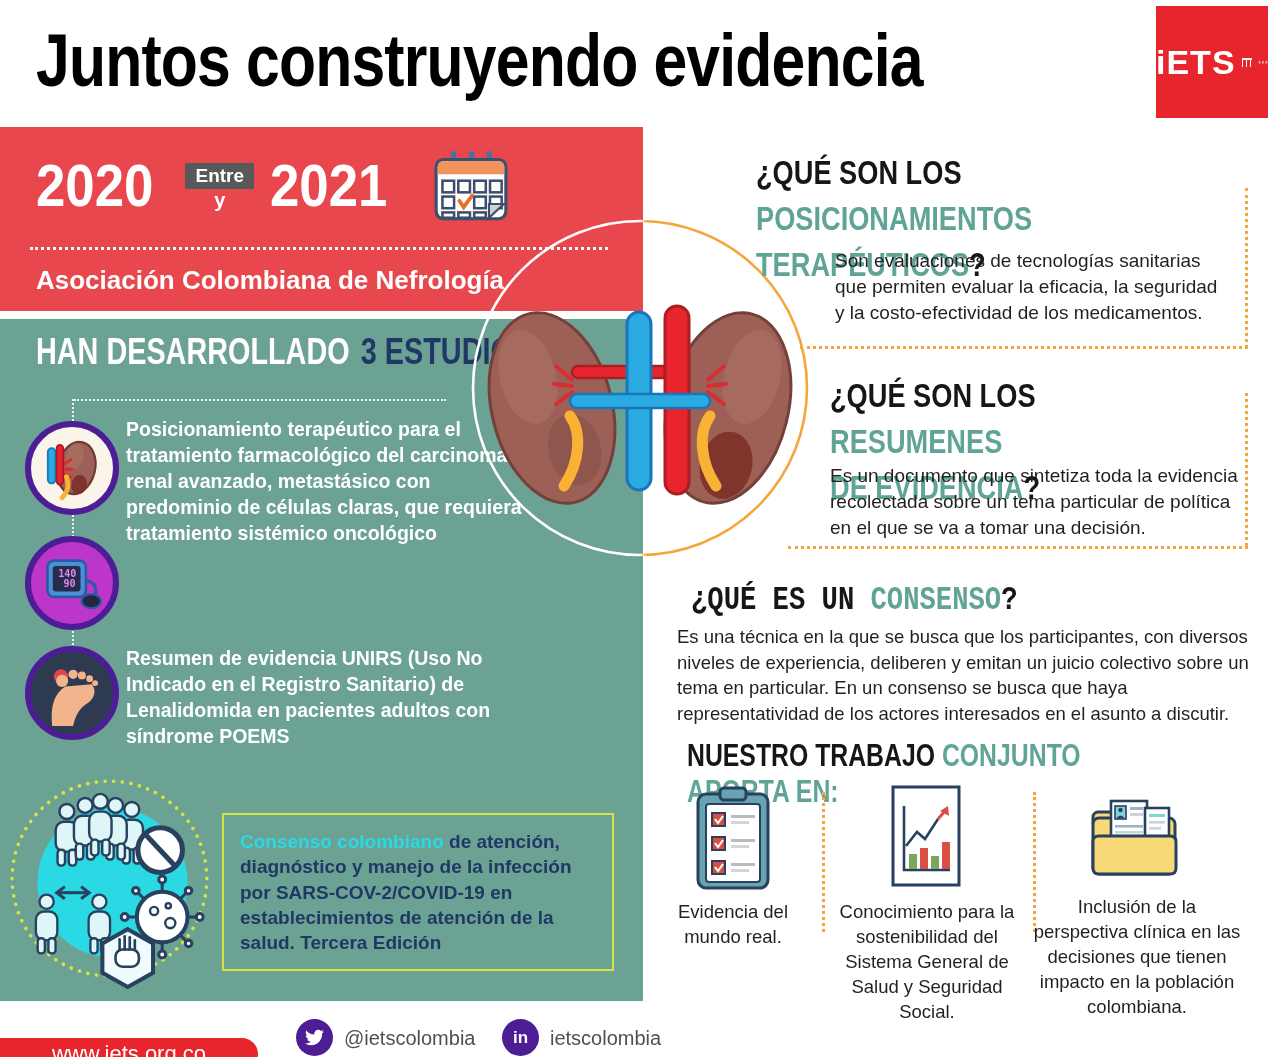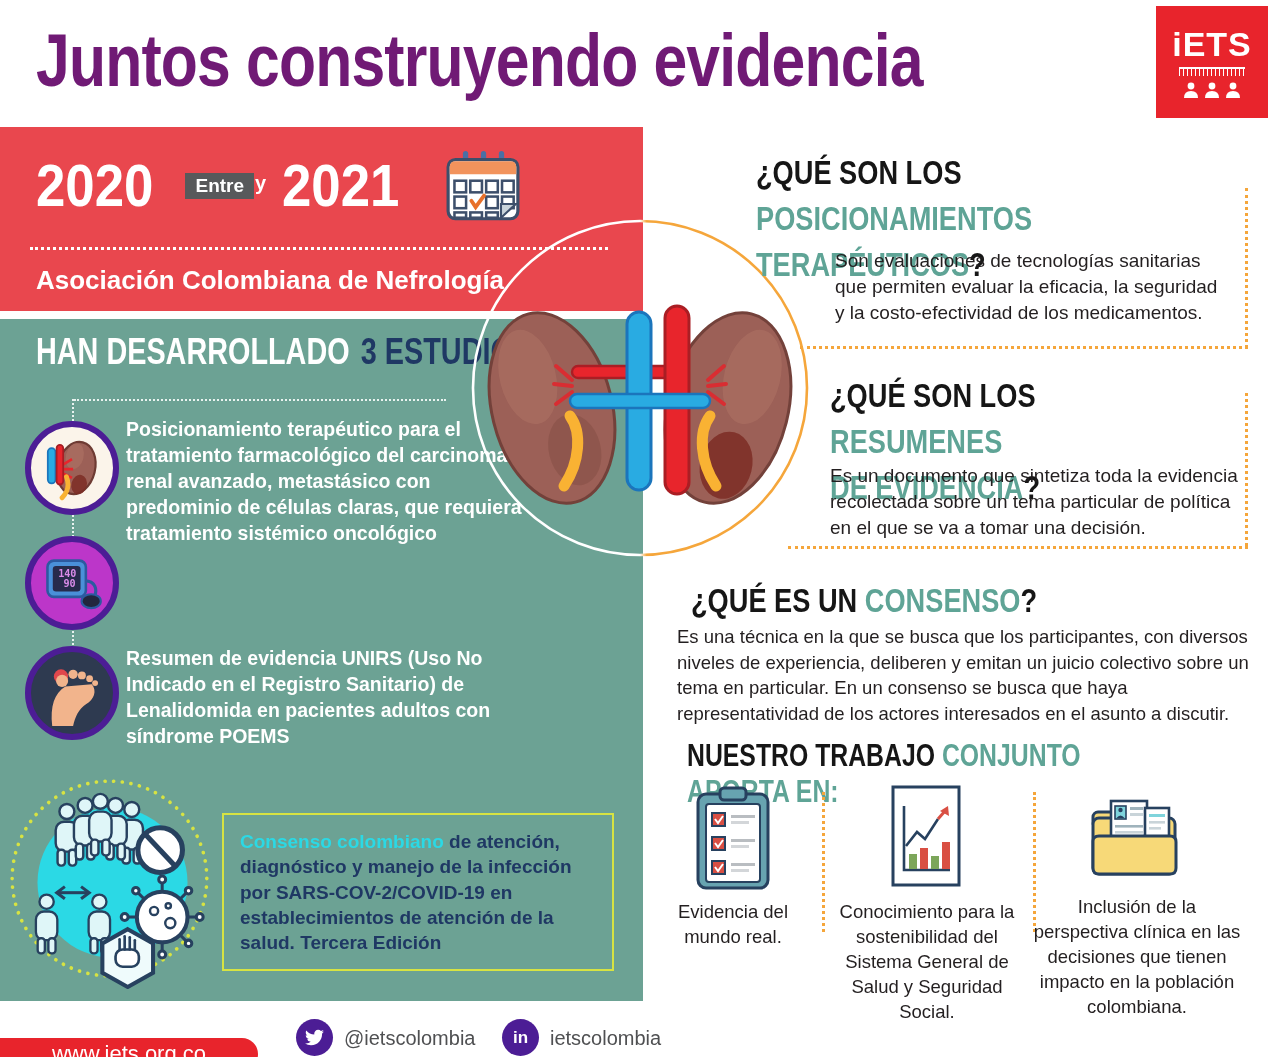--- a/index.html
+++ b/index.html
@@ -3,32 +3,32 @@
 <meta charset="utf-8">
 <style>
   html,body{margin:0;padding:0;background:#fff;}
   .page{position:relative;width:1280px;height:1057px;background:#fff;overflow:hidden;
         font-family:"Liberation Sans",sans-serif;-webkit-font-smoothing:antialiased;}
   .abs{position:absolute;}
   .cond{display:inline-block;transform:scaleX(.8);transform-origin:left center;white-space:nowrap;font-weight:700;}
   .condwrap{display:block;transform:scaleX(.8);transform-origin:left top;font-weight:700;}
 
   
-  .title{left:36px;top:24px;font-size:74px;font-weight:700;color:#701a75;line-height:1;letter-spacing:-1px;}
-  .logo{left:1156px;top:6px;width:112px;height:112px;background:#E8242C;display:flex;flex-direction:column;
+  .title{left:36px;top:24px;font-size:74px;font-weight:700;color:#000000;line-height:1;letter-spacing:-1px;}
+  .logo{left:1156px;top:6px;width:112px;height:112px;background:#E8242C;display:flex;flex-direction:row;
         align-items:center;justify-content:center;gap:6px;}
   .logo-text{color:#fff;font-weight:700;font-size:34px;letter-spacing:1px;line-height:1;}
   .logo-ruler{width:66px;height:7px;border-top:2px solid #fff;
         background:repeating-linear-gradient(90deg,#fff 0 1px,transparent 1px 4px);}
 
   
   .banner{left:0;top:127px;width:643px;height:184px;background:#E9474E;}
   .banner-row{position:absolute;left:36px;top:24px;display:flex;align-items:center;gap:14px;}
   .year{font-size:60px;font-weight:700;color:#fff;line-height:1;}
-  .entre-col{display:flex;flex-direction:row;gap:1px;margin:4px 2px;}
+  .entre-col{display:flex;flex-direction:column;align-items:center;gap:1px;margin:4px 2px;}
   .entre-badge{background:#58595B;color:#fff;font-weight:700;font-size:19px;padding:2px 10px;}
   .entre-y{color:#fff;font-weight:700;font-size:20px;line-height:1;}
   .banner-dots{position:absolute;left:30px;top:120px;width:578px;border-top:3px dotted #fff;}
   .assoc{position:absolute;left:36px;top:138px;color:#fff;font-weight:700;font-size:26px;}
 
   
   .teal{left:0;top:319px;width:643px;height:682px;background:#6CA294;}
   .studies-head{position:absolute;left:36px;top:12px;font-size:36px;}
   .studies-head .w{color:#fff;}
   .studies-head .n{color:#1F3864;margin-left:14px;}
@@ -276,21 +276,21 @@
   <div class="abs" style="left:830px;top:373px;">
     <div class="qhead condwrap">
       <span class="b">¿QUÉ SON LOS </span><span class="t">RESUMENES</span><br>
       <span class="t">DE EVIDENCIA</span><span class="b">?</span>
     </div>
   </div>
   <div class="abs qbody" style="left:830px;top:463px;width:424px;">Es un documento que sintetiza toda la evidencia recolectada sobre un tema particular de política en el que se va a tomar una decisión.</div>
   <div class="abs dot-v" style="left:1245px;top:393px;height:153px;"></div>
   <div class="abs dot-h" style="left:788px;top:546px;width:460px;"></div>
 
-  <div class="abs" style="left:691px;top:578px;">
+  <div class="abs" style="left:691px;top:578px;font-family:Liberation Mono, monospace;">
     <div class="qhead condwrap">
       <span class="b">¿QUÉ ES UN </span><span class="t">CONSENSO</span><span class="b">?</span>
     </div>
   </div>
   <div class="abs qbody" style="left:677px;top:624px;width:572px;font-size:18.5px;">Es una técnica en la que se busca que los participantes, con diversos niveles de experiencia, deliberen y emitan un juicio colectivo sobre un tema en particular. En un consenso se busca que haya representatividad de los actores interesados en el asunto a discutir.</div>
 
   <div class="abs" style="left:687px;top:738px;">
     <div class="contrib-head condwrap">
       <span style="color:#161616;">NUESTRO TRABAJO </span><span style="color:#5FA496;">CONJUNTO APORTA EN:</span>
     </div>

